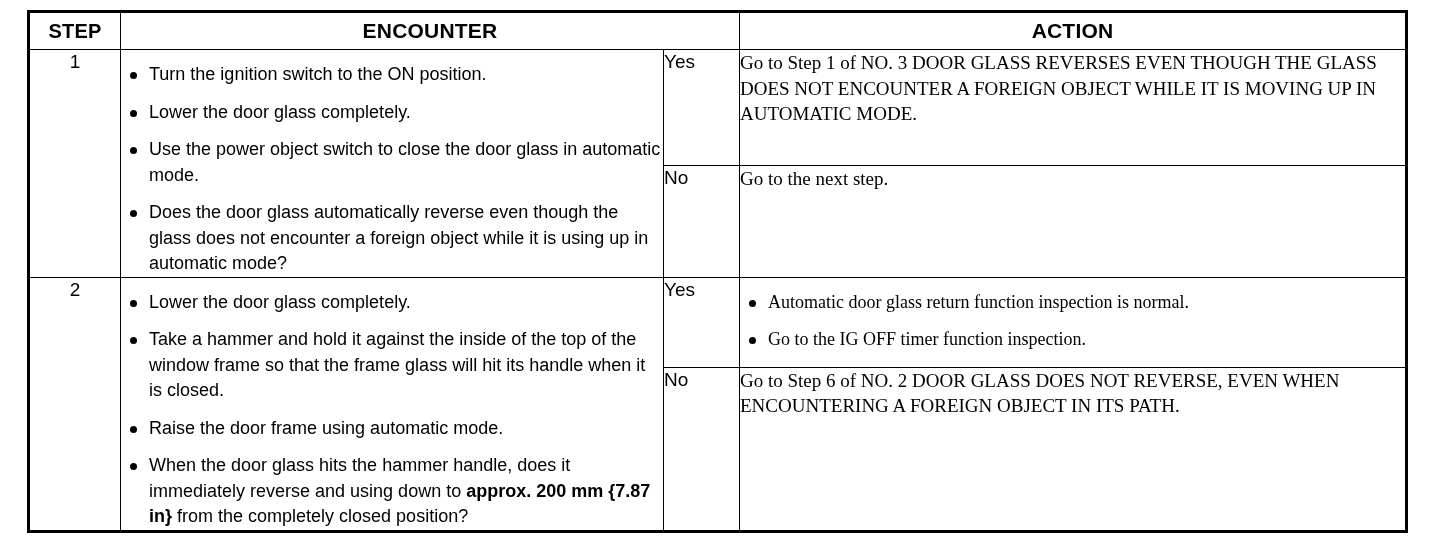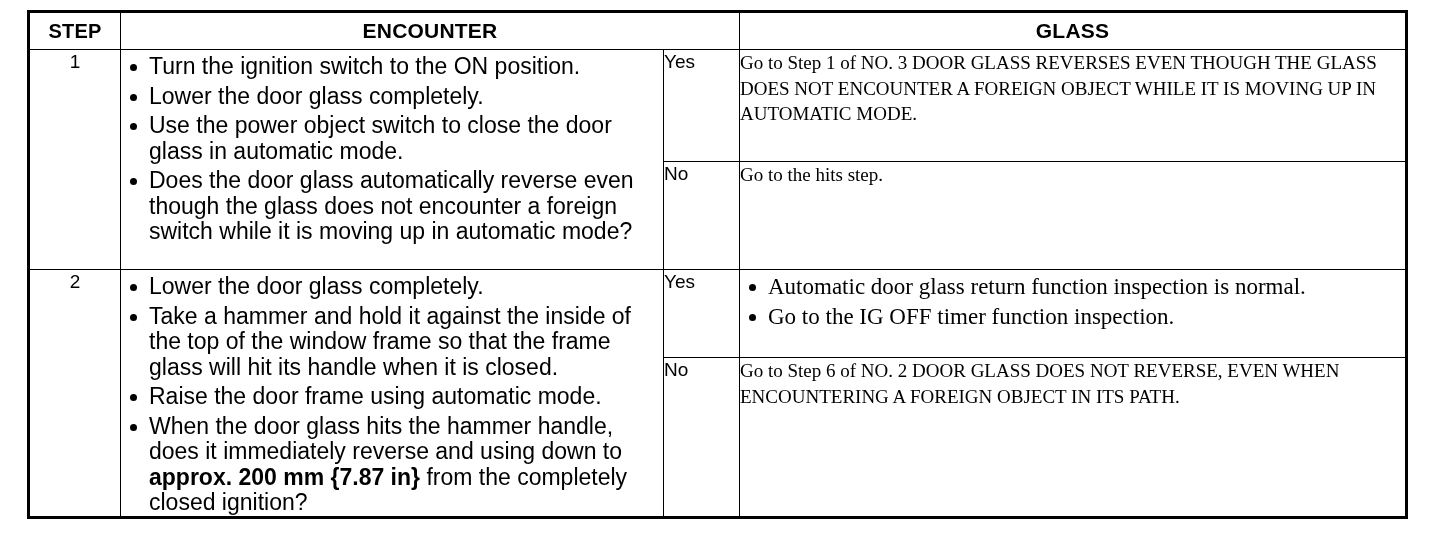--- a/index.html
+++ b/index.html
@@ -95,22 +95,22 @@
 
   
   ul.blist {
     margin: 0;
     padding: 0;
     list-style: none;
   }
   ul.blist > li {
     position: relative;
     padding-left: 28px;
-    margin: 4px 0 0 0;
-    font-size: 23px;
+    margin: 12px 0 0 0;
+    font-size: 18px;
     line-height: 25.5px;
   }
   ul.blist > li::before {
     content: "";
     position: absolute;
     left: 9px;
     top: 10px;
     width: 7px;
     height: 7px;
     background: #000;
@@ -136,62 +136,62 @@
         <col class="c-step">
         <col class="c-insp">
         <col class="c-yn">
         <col class="c-act">
       </colgroup>
 
       <thead>
         <tr>
           <th class="h-step">STEP</th>
           <th class="h-insp" colspan="2">ENCOUNTER</th>
-          <th class="h-act">GLASS</th>
+          <th class="h-act">ACTION</th>
         </tr>
       </thead>
 
       <tbody>
 
         <tr style="height: 112px;">
           <td class="step-cell" rowspan="2">1</td>
 
           <td class="insp-cell" rowspan="2">
             <ul class="blist">
               <li>Turn the ignition switch to the ON position.</li>
               <li>Lower the door glass completely.</li>
               <li>Use the power object switch to close the door glass in automatic mode.</li>
-              <li>Does the door glass automatically reverse even though the glass does not encounter a foreign switch while it is moving up in automatic mode?</li>
+              <li>Does the door glass automatically reverse even though the glass does not encounter a foreign object while it is using up in automatic mode?</li>
             </ul>
           </td>
 
           <td class="yn-cell">Yes</td>
 
           <td class="act-cell">
             <p class="plain">Go to Step 1 of NO. 3 DOOR GLASS REVERSES EVEN THOUGH THE GLASS DOES NOT ENCOUNTER A FOREIGN OBJECT WHILE IT IS MOVING UP IN AUTOMATIC MODE.</p>
           </td>
         </tr>
 
         <tr style="height: 108px;">
           <td class="yn-cell">No</td>
 
           <td class="act-cell">
-            <p class="plain">Go to the hits step.</p>
+            <p class="plain">Go to the next step.</p>
           </td>
         </tr>
 
         <tr style="height: 88px;">
           <td class="step-cell" rowspan="2">2</td>
 
           <td class="insp-cell" rowspan="2">
             <ul class="blist">
               <li>Lower the door glass completely.</li>
               <li>Take a hammer and hold it against the inside of the top of the window frame so that the frame glass will hit its handle when it is closed.</li>
               <li>Raise the door frame using automatic mode.</li>
-              <li><span>When the door glass hits the hammer handle, does it immediately reverse and using down to </span><span class="bold">approx. 200 mm {7.87 in}</span><span> from the completely closed ignition?</span></li>
+              <li><span>When the door glass hits the hammer handle, does it immediately reverse and using down to </span><span class="bold">approx. 200 mm {7.87 in}</span><span> from the completely closed position?</span></li>
             </ul>
           </td>
 
           <td class="yn-cell">Yes</td>
 
           <td class="act-cell">
             <ul class="blist">
               <li>Automatic door glass return function inspection is normal.</li>
               <li>Go to the IG OFF timer function inspection.</li>
             </ul>

